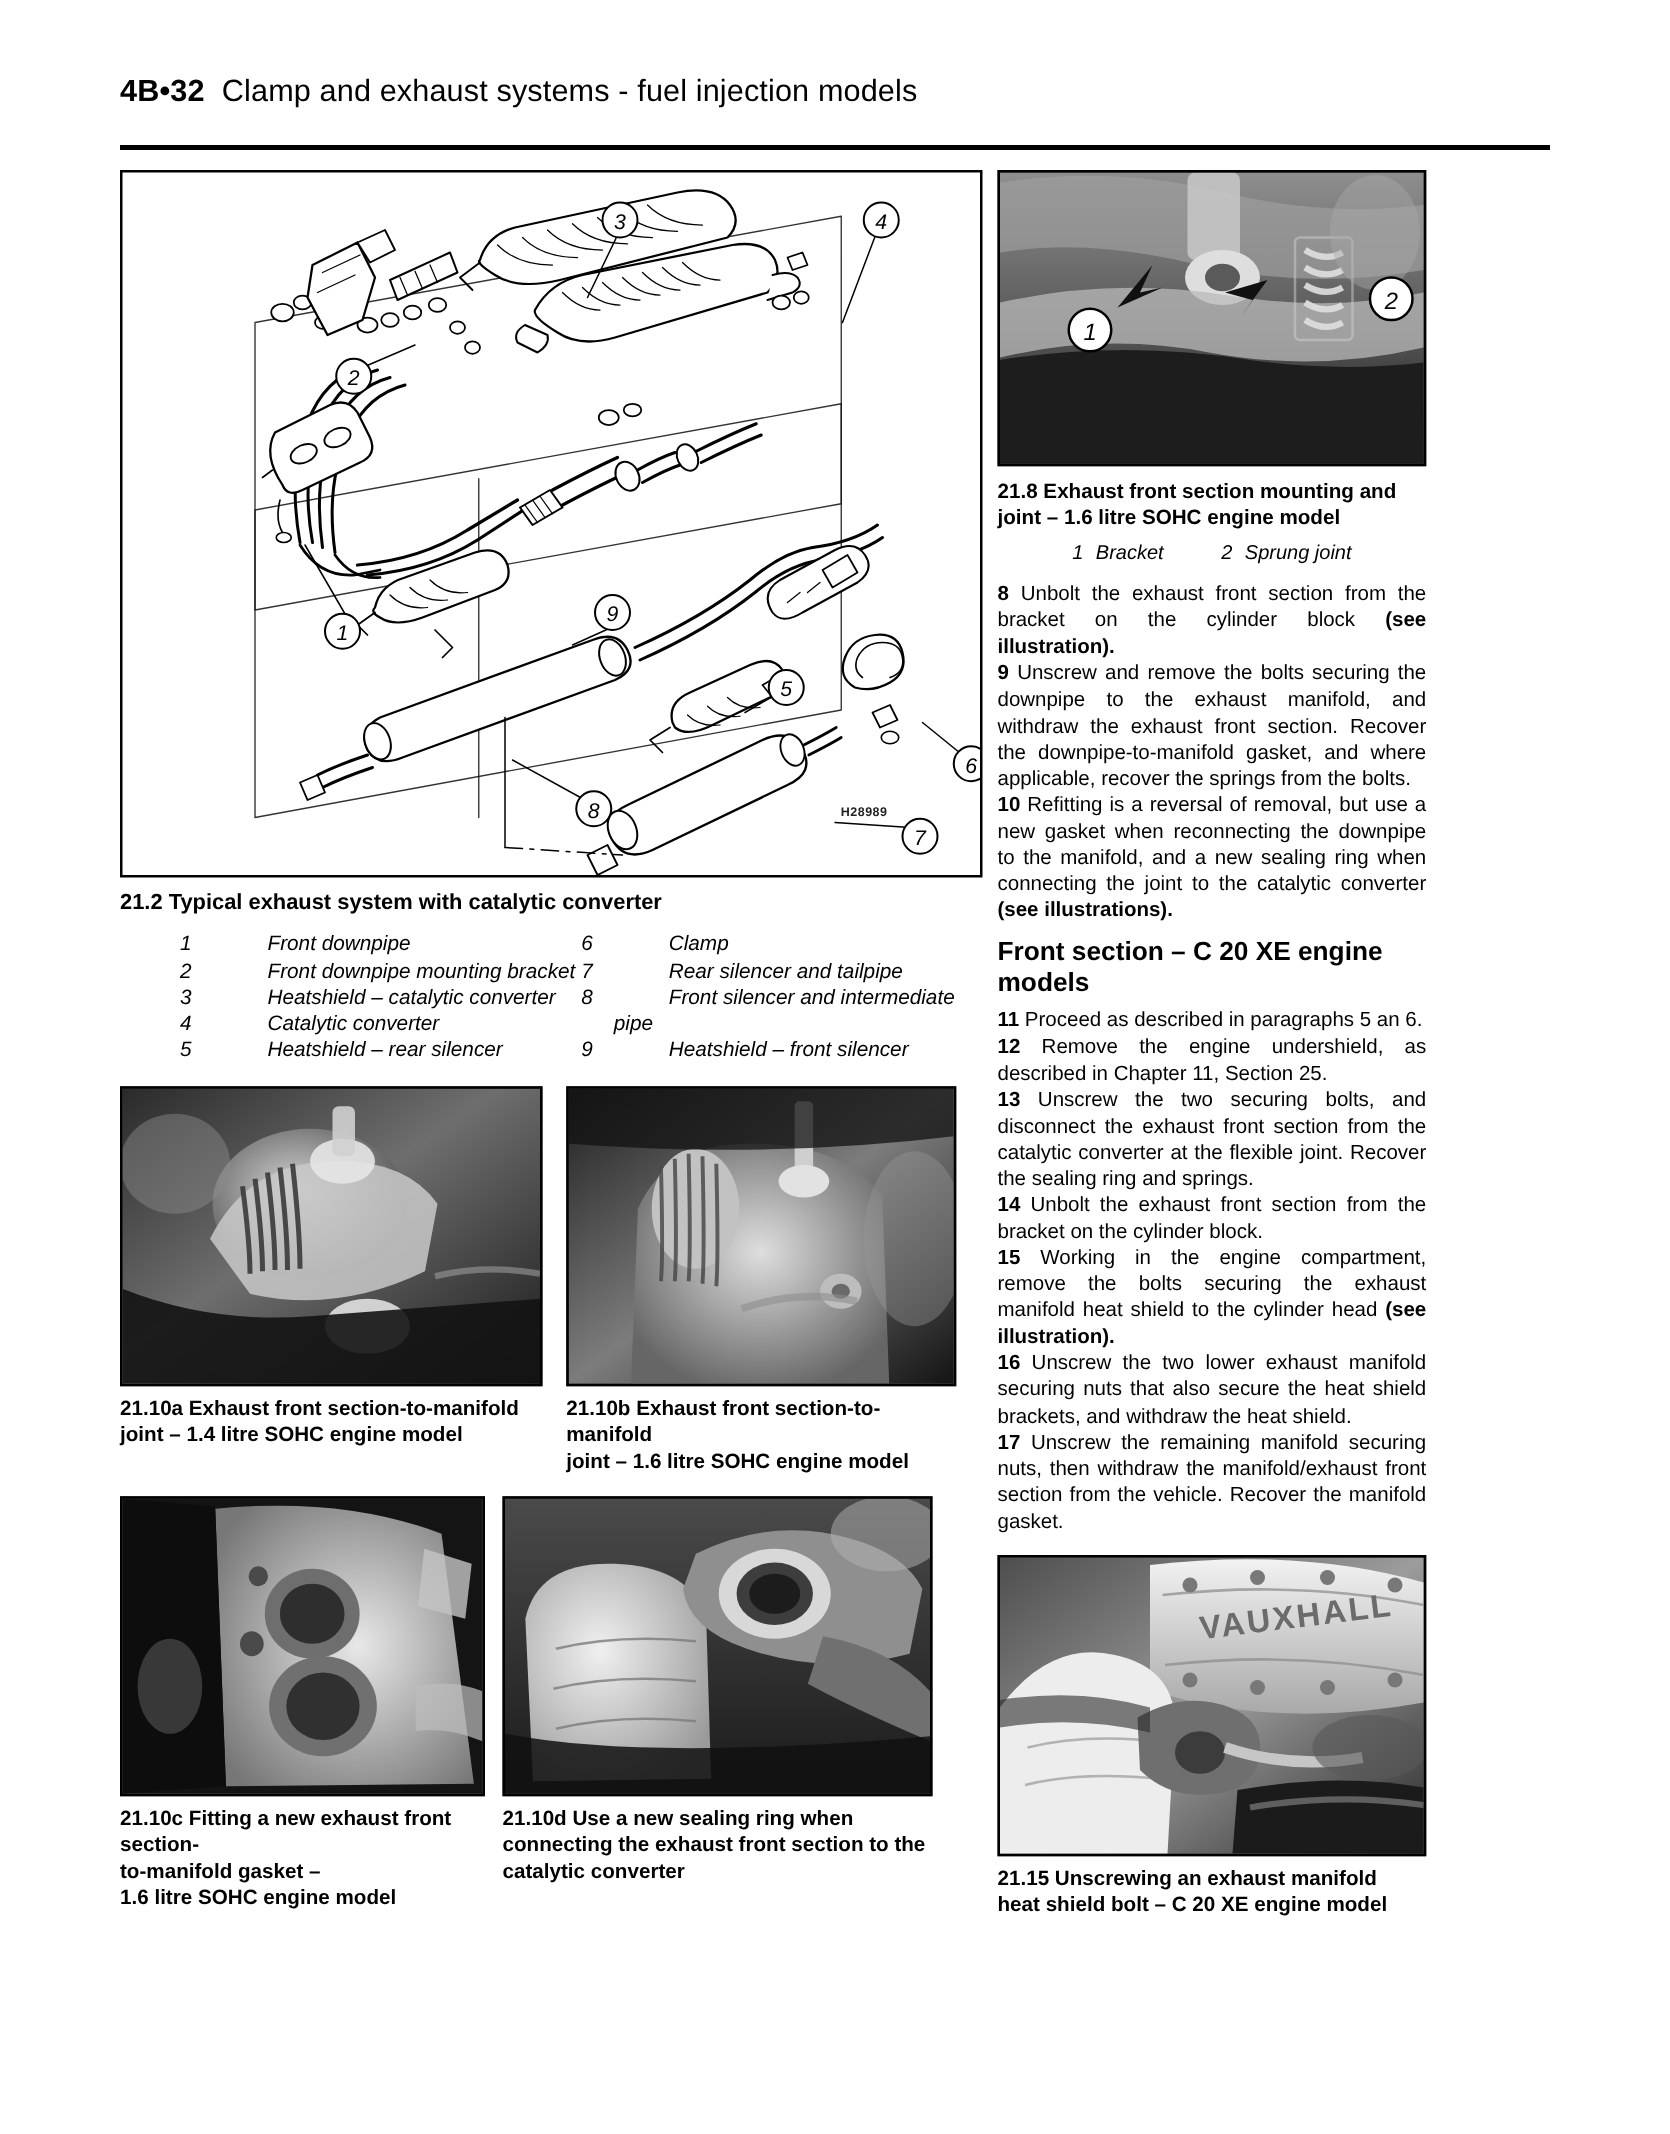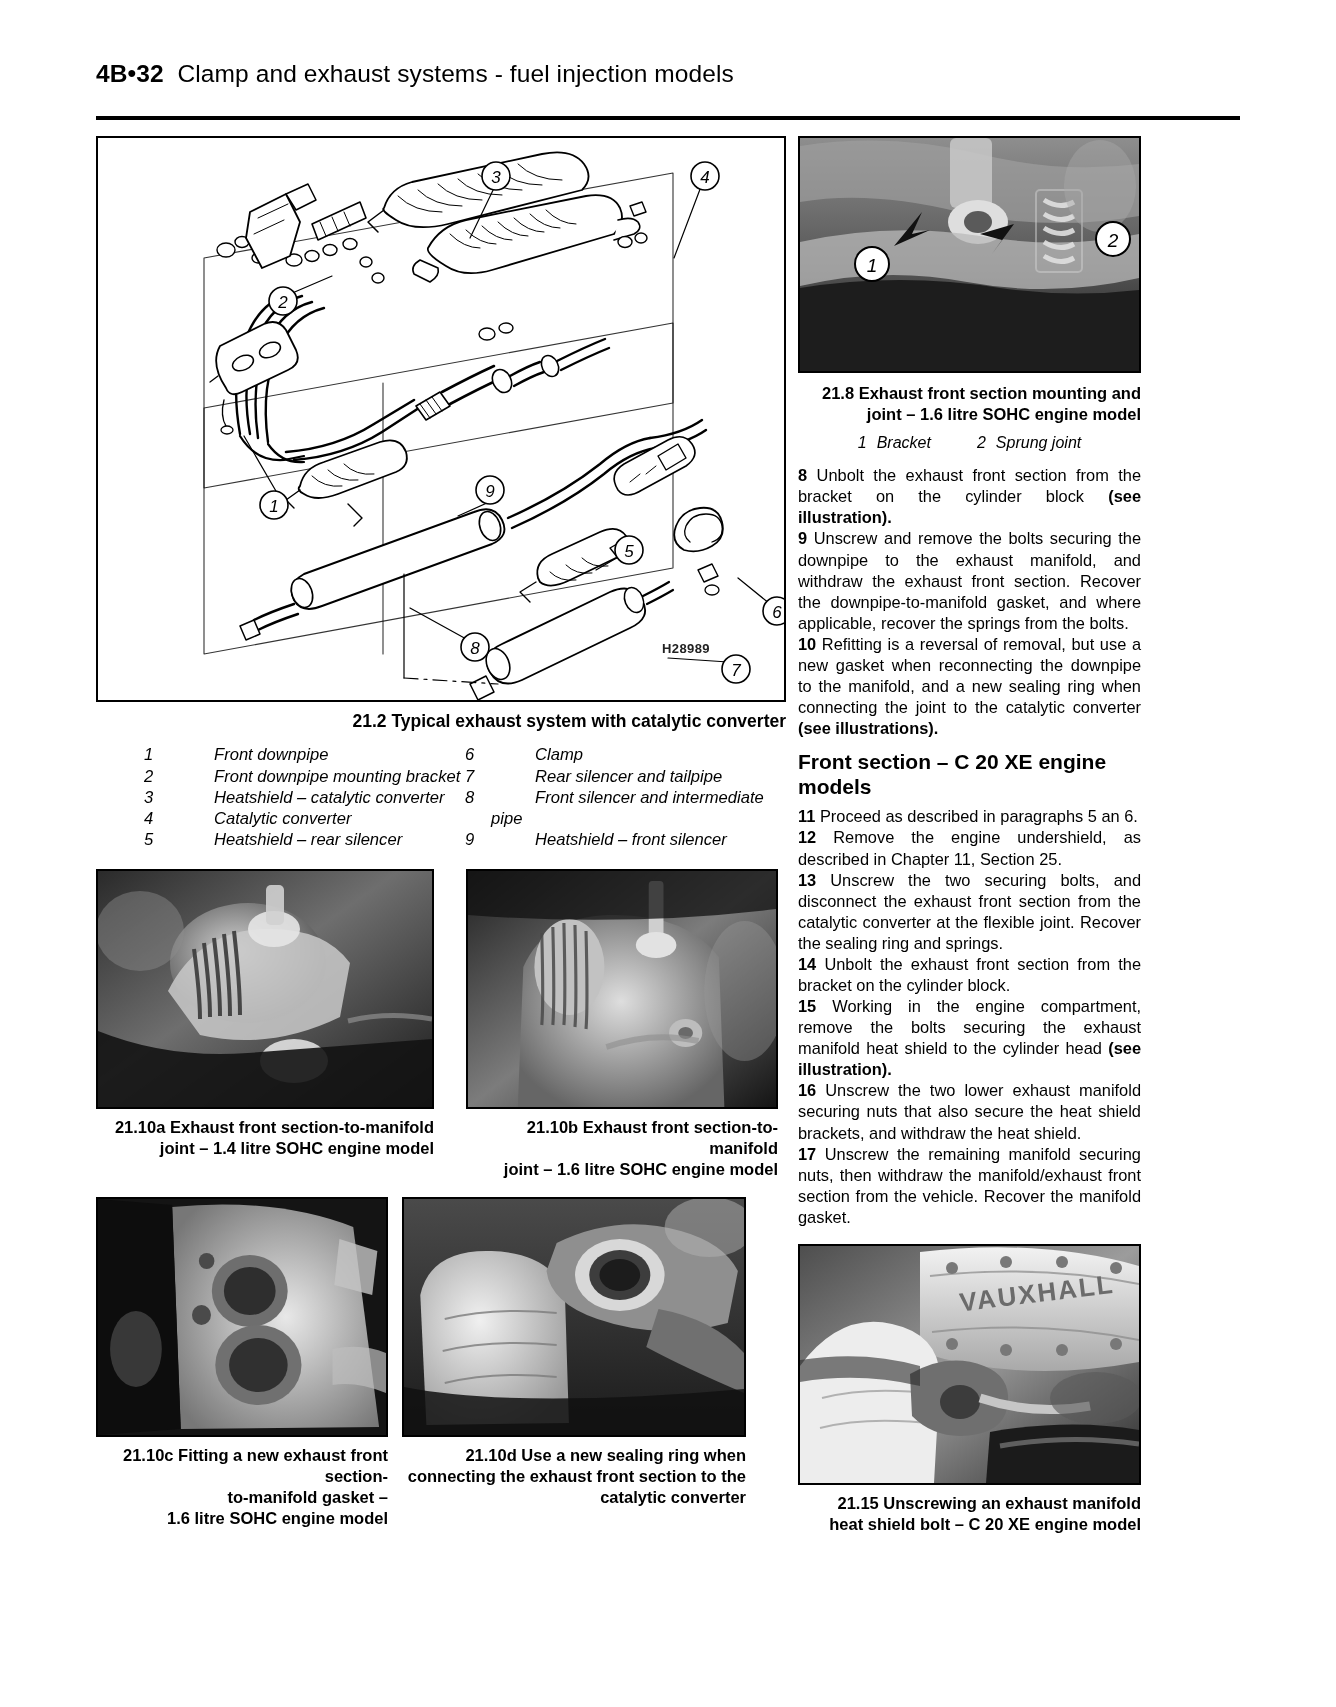--- a/index.html
+++ b/index.html
@@ -28,21 +28,21 @@
   .col-left  { position: absolute; left: 96px;  top: 136px; width: 690px; }
   .col-right { position: absolute; left: 798px; top: 136px; width: 343px; }
 
   
   .fig-box { border: 2.5px solid #000; background: #fff; position: relative; overflow: hidden; }
   .photo { background: #4a4a4a; position: relative; overflow: hidden; }
   .photo-border { border: 2.5px solid #000; }
 
   
   .cap {
-    text-align: right; font-weight: 700; font-size: 16.5px;
+    text-align: left; font-weight: 700; font-size: 16.5px;
     line-height: 1.28; margin-top: 8px;
   }
   .cap-big { font-size: 17.5px; }
   .legend-row {
     display: flex; justify-content: center; gap: 46px;
     font-style: italic; font-size: 16px; margin-top: 9px;
   }
   .legend-row .li { display: flex; gap: 10px; }
   .legend-row .num { font-style: italic; }
 
@@ -65,21 +65,21 @@
   .body-text b { font-weight: 700; }
   .subhead {
     font-weight: 700; font-size: 21px; line-height: 1.17;
     margin-top: 11px; margin-bottom: 7px;
   }
 
   
   .diagram { width: 100%; height: 100%; display: block; }
   .dcode {
     position: absolute; right: 74px; bottom: 44px;
-    font-size: 13px; font-weight: 700; letter-spacing: .4px; color: #222;
+    font-size: 10px; font-weight: 700; letter-spacing: .4px; color: #222;
   }
 </style>
 </head>
 <body>
 
 <div class="page">
 
   <div class="page-header">
     <span class="folio">4B•32</span>&nbsp;&nbsp;<span>Clamp and exhaust systems - fuel injection models</span>
   </div>
@@ -290,21 +290,21 @@
           <span class="ktxt">Front silencer and intermediate</span>
         </div>
         <div class="kcont">pipe</div>
         <div class="krow">
           <span class="knum">9</span>
           <span class="ktxt">Heatshield – front silencer</span>
         </div>
       </div>
     </div>
 
-    <div style="display:flex; gap:32px; margin-top:19px;">
+    <div style="display:flex; gap:19px; margin-top:19px;">
       <div style="width:338px;">
         <div class="photo photo-border" style="height:240px;">
           <svg width="100%" height="100%" viewBox="0 0 334 236" preserveAspectRatio="none">
             <defs>
               <linearGradient id="pa1" x1="0" y1="0" x2="1" y2="1">
                 <stop offset="0" stop-color="#2a2a2a"></stop>
                   <stop offset=".45" stop-color="#6e6e6e"></stop>
                 <stop offset="1" stop-color="#1a1a1a"></stop>
               </linearGradient>
               <radialGradient id="pa2" cx=".42" cy=".4" r=".6">

